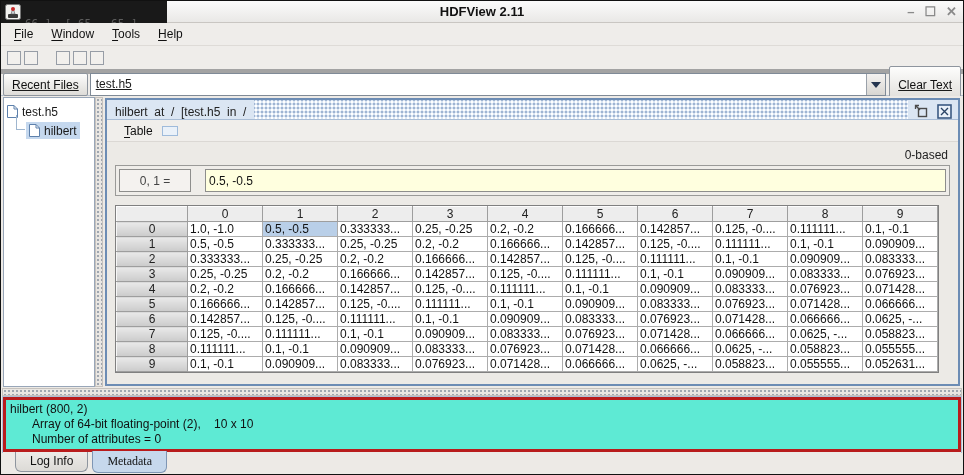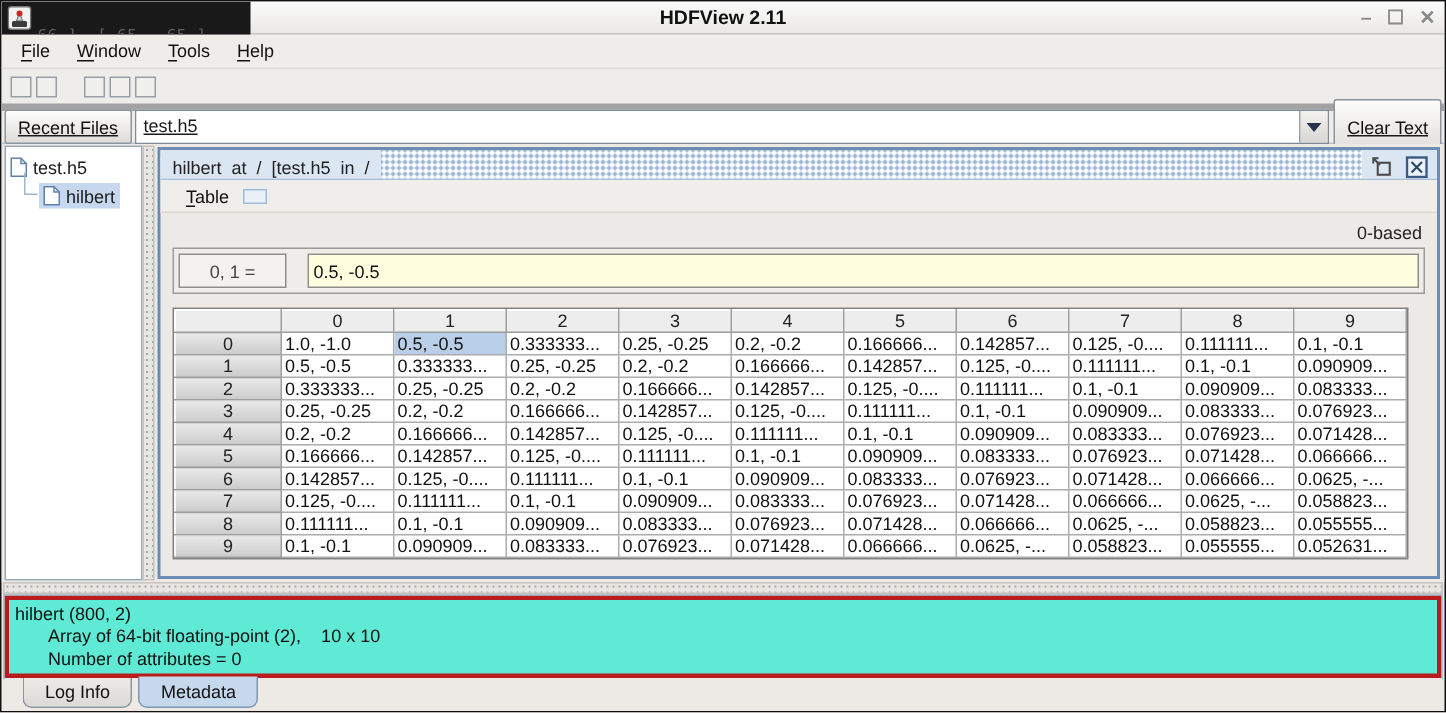--- a/index.html
+++ b/index.html
@@ -107,21 +107,21 @@
             background-size: 4px 4px; border: 1px solid #C6C2BD; margin: 0 1px; }
   .bottom { flex: 0 0 76px; display: flex; flex-direction: column; padding: 1px 2px 0 2px; }
   .info-panel { flex: 1; background: #5eead4; border: 3px solid #b91c1c; outline: 1px solid #AEBFD6;
                 padding: 2px 4px; overflow: hidden; }
   .info-line { white-space: pre; line-height: 15px; color: #111; }
   .info-line:not(:first-child) { padding-left: 22px; }
   .tabs { height: 22px; flex: 0 0 22px; display: flex; align-items: flex-start; padding-left: 12px; gap: 4px;
           background: #EDEAE6; }
   .tab { padding: 2px 14px 3px 14px; border: 1px solid #8E959E; border-top: none;
          border-radius: 0 0 6px 6px; background: linear-gradient(#EDEBE8, #DCDAD6); color: #111; }
-  .tab.active { background: #C6D8EC; border-color: #7E96B4; margin-top: -1px; padding-top: 3px; }
+  .tab.active { background: #C6D8EC; border-color: #7E96B4; margin-top: -1px; padding-top: 3px; font-family: Liberation Serif, serif; }
 </style>
 </head>
 <body>
 
 <div class="window">
 
   <div class="titlebar">
     <div class="term-patch">
       <div>66 ], [ 65, -65 ],</div>
       

